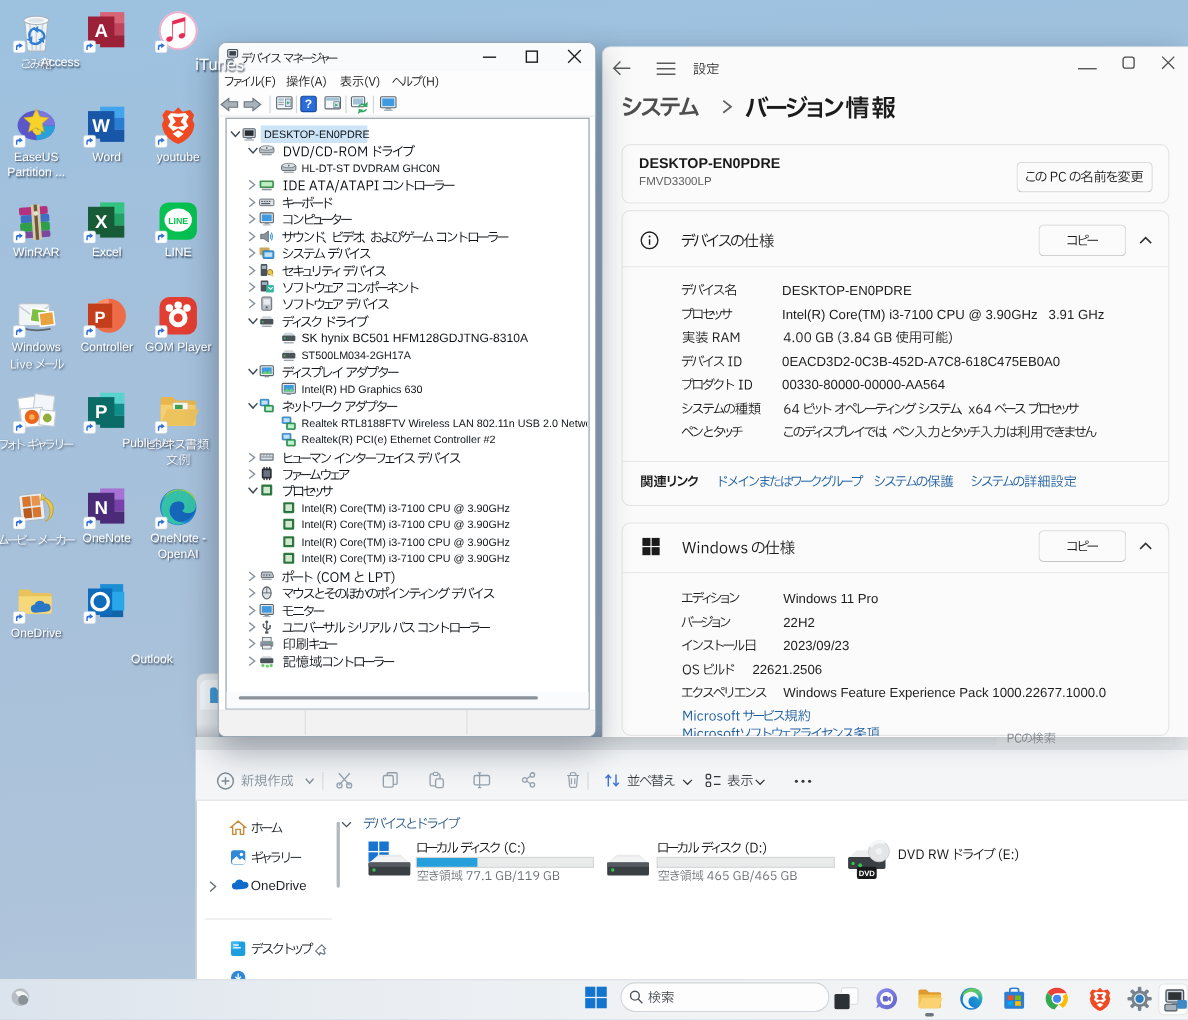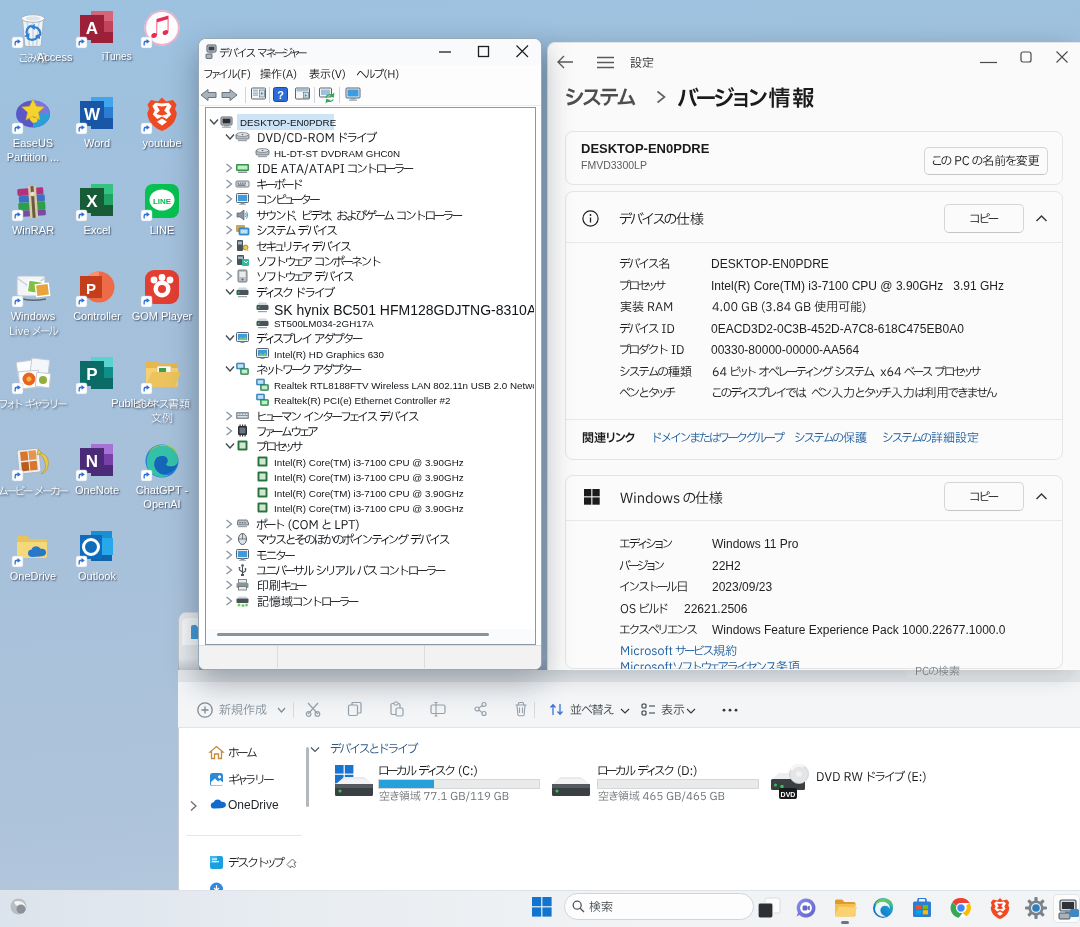--- a/index.html
+++ b/index.html
@@ -833,21 +833,21 @@
     <rect x="0.5" y="5" width="12" height="5" rx="1" fill="#4a525a"></rect>
     <circle cx="2.8" cy="7.5" r=".9" fill="#35c24e"></circle>
     <rect x="2" y="11" width="9" height="1.2" fill="#9aa2aa"></rect>
   </svg>
 <svg style="left:256px;top:300px" width="14" height="14">
     <path d="M1 5 L3 2.5 H10 L12 5 Z" fill="#cfd6dc"></path>
     <rect x="0.5" y="5" width="12" height="5" rx="1" fill="#4a525a"></rect>
     <circle cx="2.8" cy="7.5" r=".9" fill="#35c24e"></circle>
     <rect x="2" y="11" width="9" height="1.2" fill="#9aa2aa"></rect>
   </svg>
-<div class="t" style="left:274px;top:302.5px;font-size:14px;color:#101418;max-width:260px;overflow:hidden">SK hynix BC501 HFM128GDJTNG-8310A</div>
+<div class="t" style="left:274px;top:302.5px;font-size:11px;color:#101418;max-width:260px;overflow:hidden">SK hynix BC501 HFM128GDJTNG-8310A</div>
 <svg style="left:256px;top:316px" width="14" height="14">
     <path d="M1 5 L3 2.5 H10 L12 5 Z" fill="#cfd6dc"></path>
     <rect x="0.5" y="5" width="12" height="5" rx="1" fill="#4a525a"></rect>
     <circle cx="2.8" cy="7.5" r=".9" fill="#35c24e"></circle>
     <rect x="2" y="11" width="9" height="1.2" fill="#9aa2aa"></rect>
   </svg>
 <div class="t" style="left:274px;top:318.5px;font-size:9.8px;color:#101418;max-width:260px;overflow:hidden">ST500LM034-2GH17A</div>
 <svg style="left:225px;top:334px" width="10" height="8">
     <path d="M1 1.5 L5 6 L9 1.5" fill="none" stroke="#3f4850" stroke-width="1.3"></path>
   </svg>
@@ -1111,21 +1111,21 @@
   </svg>
 <div style="left:841px;top:921px;width:8px;height:3px;background:#6b7680;border-radius:2px"></div>
 <svg class="jt" style="left:17.7px;top:50.0px;filter:drop-shadow(1px 1.4px 1.2px rgba(30,40,60,.75))" width="31" height="18">
     <g fill="#ffffff" transform="translate(1,12) scale(0.11)">
       <use href="#a" x="-10"></use>
       <use href="#b" x="70"></use>
       <use href="#c" x="160"></use>
     </g>
   </svg>
 <div class="t" style="left:37px;top:52.0px;width:132px;font-size:11px;color:#fff;text-shadow:1px 1.4px 1.5px rgba(30,40,60,.8)">Access</div>
-<div class="t" style="left:102px;top:52.0px;width:120px;text-align:left;font-size:10px;color:#fff;text-shadow:1px 1.4px 1.5px rgba(30,40,60,.8)">iTunes</div>
+<div class="t" style="left:102px;top:52.0px;width:120px;text-align:right;font-size:15px;color:#fff;text-shadow:1px 1.4px 1.5px rgba(30,40,60,.8)">iTunes</div>
 <div class="t" style="left:-27px;top:138.0px;width:120px;text-align:center;font-size:11px;color:#fff;text-shadow:1px 1.4px 1.5px rgba(30,40,60,.8)">EaseUS</div>
 <div class="t" style="left:-27px;top:151.5px;width:120px;text-align:center;font-size:11px;color:#fff;text-shadow:1px 1.4px 1.5px rgba(30,40,60,.8)">Partition ...</div>
 <div class="t" style="left:37px;top:138.0px;width:120px;text-align:center;font-size:11px;color:#fff;text-shadow:1px 1.4px 1.5px rgba(30,40,60,.8)">Word</div>
 <div class="t" style="left:102px;top:138.0px;width:120px;text-align:center;font-size:11px;color:#fff;text-shadow:1px 1.4px 1.5px rgba(30,40,60,.8)">youtube</div>
 <div class="t" style="left:-27px;top:225.0px;width:120px;text-align:center;font-size:11px;color:#fff;text-shadow:1px 1.4px 1.5px rgba(30,40,60,.8)">WinRAR</div>
 <div class="t" style="left:37px;top:225.0px;width:120px;text-align:center;font-size:11px;color:#fff;text-shadow:1px 1.4px 1.5px rgba(30,40,60,.8)">Excel</div>
 <div class="t" style="left:102px;top:225.0px;width:120px;text-align:center;font-size:11px;color:#fff;text-shadow:1px 1.4px 1.5px rgba(30,40,60,.8)">LINE</div>
 <div class="t" style="left:-27px;top:311.0px;width:120px;text-align:center;font-size:11px;color:#fff;text-shadow:1px 1.4px 1.5px rgba(30,40,60,.8)">Windows</div>
 <svg class="jt" style="left:7.7px;top:322.5px;filter:drop-shadow(1px 1.4px 1.2px rgba(30,40,60,.75))" width="51" height="18">
     <g fill="#ffffff" transform="translate(1,12) scale(0.11)">
@@ -1175,24 +1175,24 @@
       <use href="#j" x="65"></use>
       <use href="#s" x="140"></use>
       <use href="#j" x="215"></use>
       <use href="#i" x="314.8"></use>
       <use href="#j" x="389.8"></use>
       <use href="#B" x="464.8"></use>
       <use href="#j" x="539.8"></use>
     </g>
   </svg>
 <div class="t" style="left:37px;top:485.0px;width:120px;text-align:center;font-size:11px;color:#fff;text-shadow:1px 1.4px 1.5px rgba(30,40,60,.8)">OneNote</div>
-<div class="t" style="left:102px;top:485.0px;width:120px;text-align:center;font-size:11px;color:#fff;text-shadow:1px 1.4px 1.5px rgba(30,40,60,.8)">ChatGPT -</div>
+<div class="t" style="left:102px;top:485.0px;width:120px;text-align:center;font-size:11px;color:#fff;text-shadow:1px 1.4px 1.5px rgba(30,40,60,.8)">OneNote -</div>
 <div class="t" style="left:102px;top:498.5px;width:120px;text-align:center;font-size:11px;color:#fff;text-shadow:1px 1.4px 1.5px rgba(30,40,60,.8)">OpenAI</div>
 <div class="t" style="left:-27px;top:571.0px;width:120px;text-align:center;font-size:11px;color:#fff;text-shadow:1px 1.4px 1.5px rgba(30,40,60,.8)">OneDrive</div>
-<div class="t" style="left:37px;top:571.0px;width:120px;text-align:center;font-size:11px;color:#fff;text-shadow:1px 1.4px 1.5px rgba(30,40,60,.8)">Outlook</div>
+<div class="t" style="left:37px;top:595px;width:120px;text-align:right;font-size:11px;color:#fff;text-shadow:1px 1.4px 1.5px rgba(30,40,60,.8)">Outlook</div>
 <svg class="jt" style="left:914px;top:663px" width="47" height="18">
     <g fill="#7a7f84" transform="translate(1,12) scale(0.11)">
       <use href="#C" x="0"></use>
       <use href="#D" x="63.5"></use>
       <use href="#E" x="118.5"></use>
       <use href="#F" x="208.5"></use>
       <use href="#G" x="308.5"></use>
     </g>
   </svg>
 <svg class="jt" style="left:218px;top:701px" width="50" height="19">

